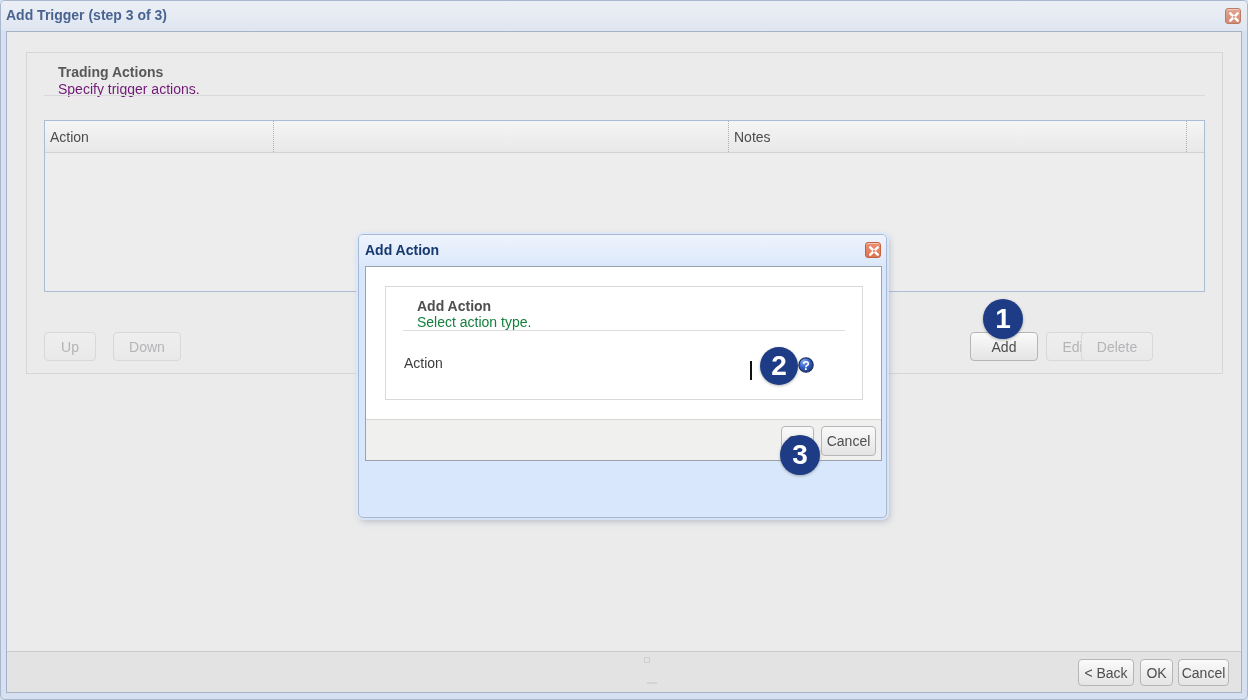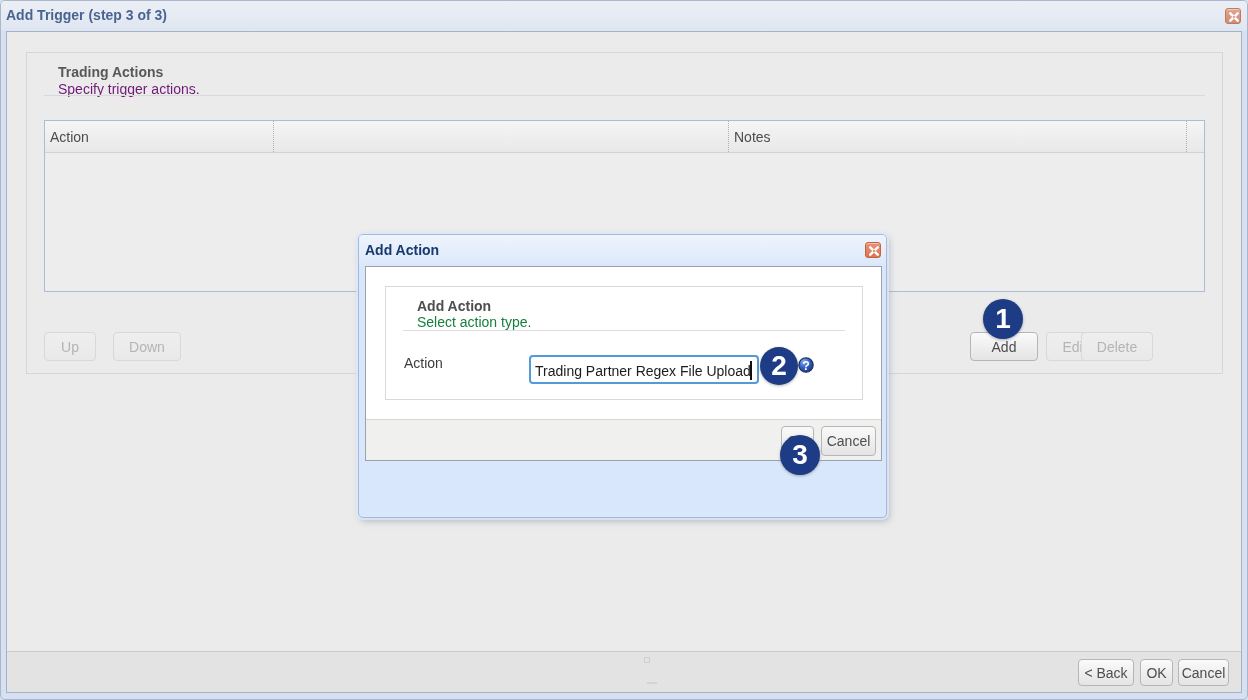--- a/index.html
+++ b/index.html
@@ -78,21 +78,20 @@
         <path d="M4.3 4.3 L11.7 11.7 M11.7 4.3 L4.3 11.7" stroke="#fff" stroke-width="2.5" stroke-linecap="round"></path>
         <rect x="6.9" y="6.9" width="2.2" height="2.2" fill="#e2805f" transform="rotate(45 8 8)"></rect>
       </svg>
   </div>
   <div class="mbody">
     <div class="mpanel">
       <div class="abs" style="left:31px;top:11px;font-weight:bold;color:#4e4e50">Add Action</div>
       <div class="abs" style="left:31px;top:27px;color:#15803d">Select action type.</div>
       <div class="sep" style="left:17px;top:43px;width:442px;background:#dcdce0"></div>
       <div class="abs" style="left:18px;top:68px;color:#3c3c3e">Action</div>
-      <div class="input">Trading Partner Regex File Upload</div>
       <div class="caret" style="left:364px;top:74px;height:19px"></div>
     </div>
     <div class="mfooter">
       <div class="btn" style="left:415px;top:6px;width:33px;height:30px">OK</div>
       <div class="btn" style="left:455px;top:6px;width:55px;height:30px">Cancel</div>
     </div>
   </div>
   <svg class="abs" style="left:439px;top:122px" width="16" height="16" viewBox="0 0 16 16">
     <defs>
         <radialGradient id="hg" cx="35%" cy="28%" r="80%">

